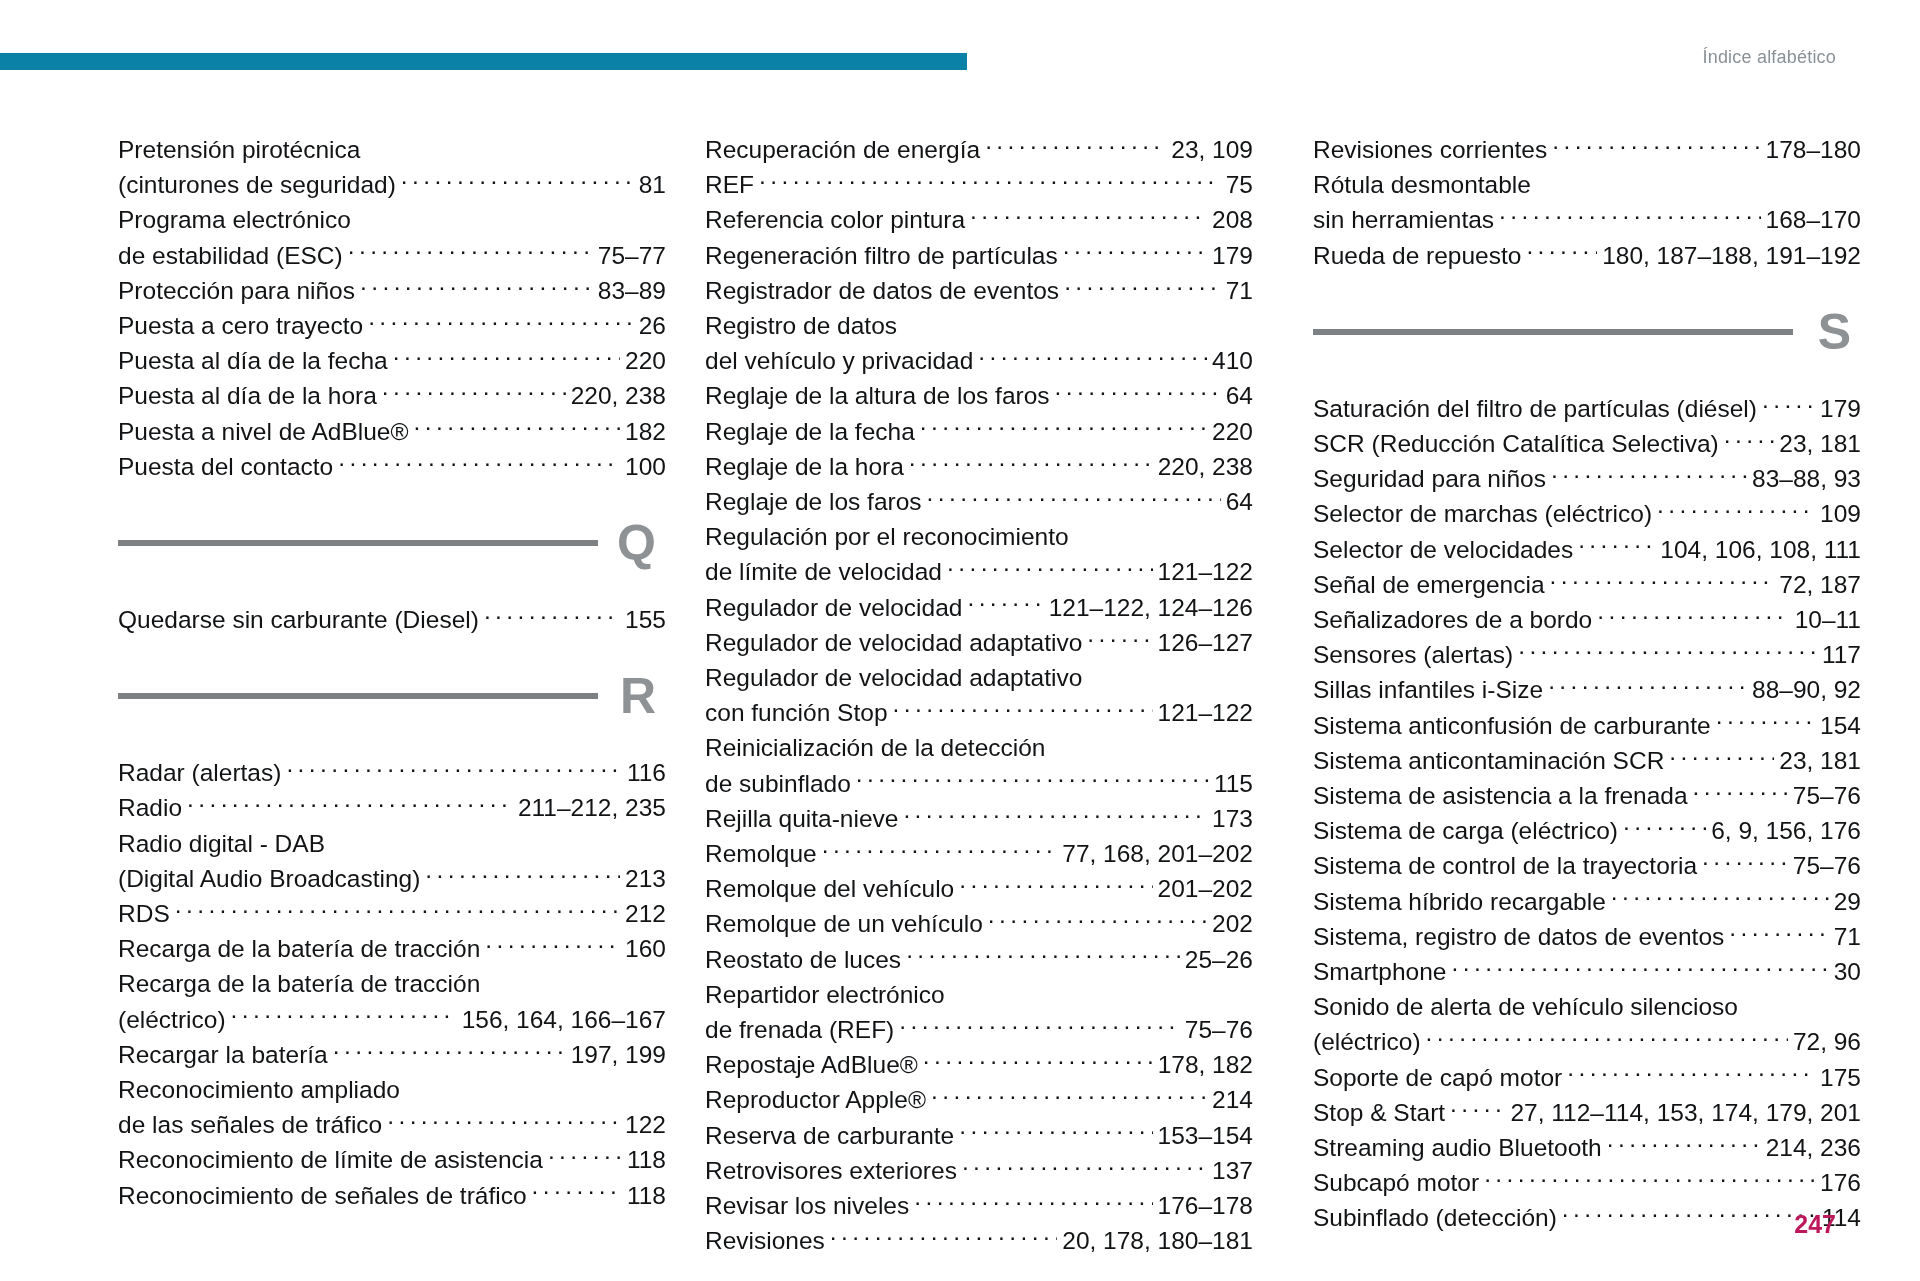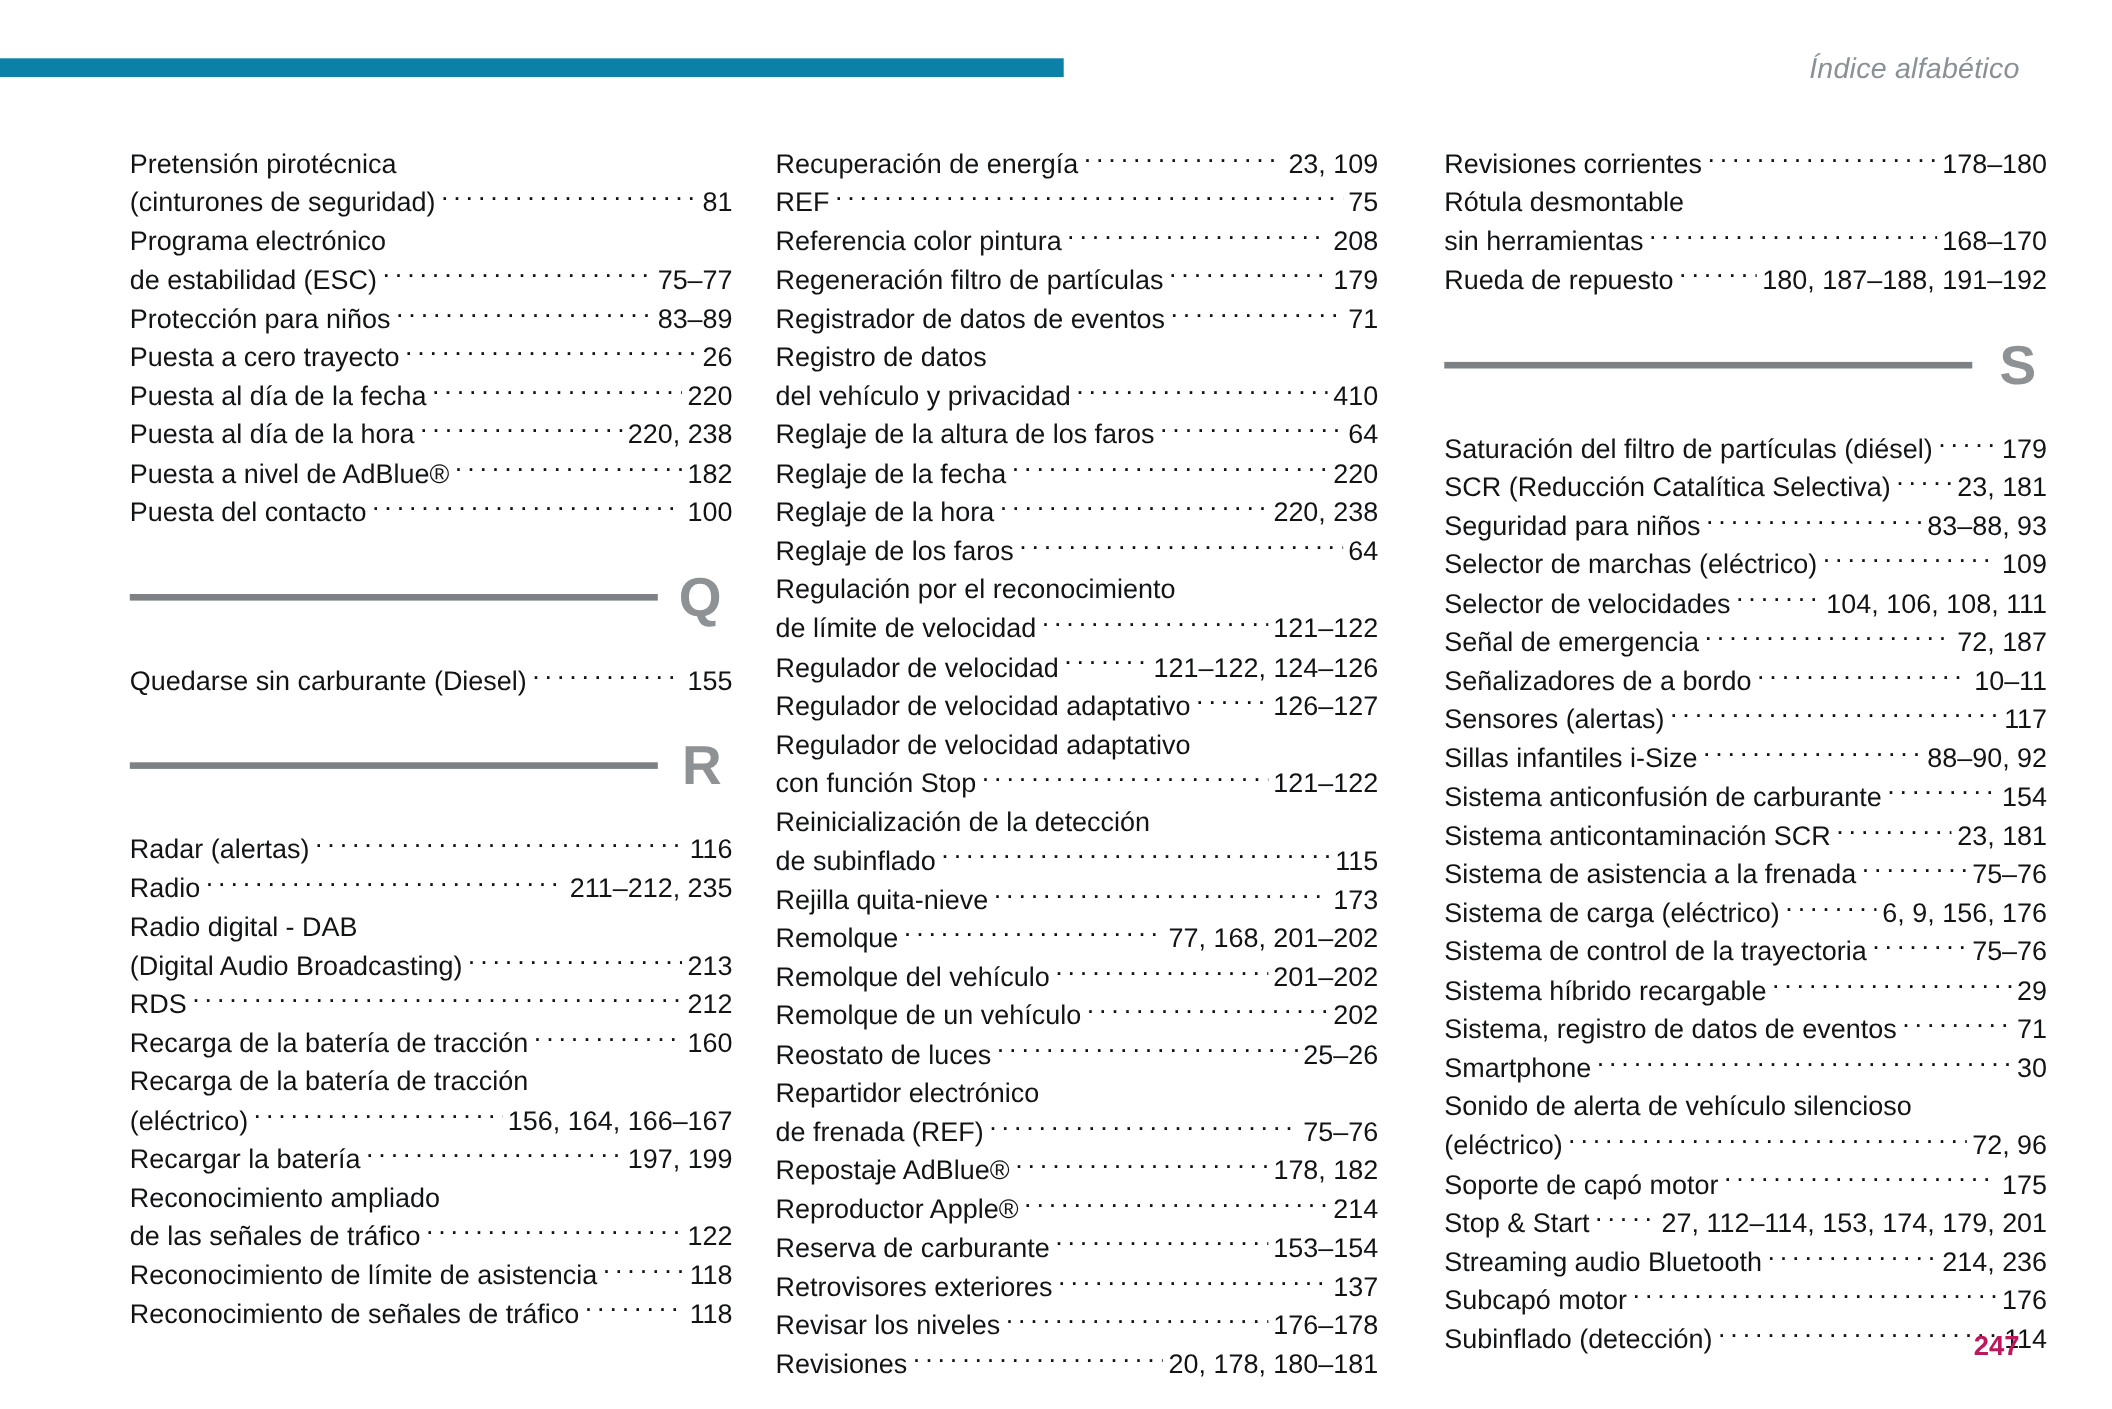--- a/index.html
+++ b/index.html
@@ -22,25 +22,24 @@
     left: 0;
     top: 53px;
     width: 967px;
     height: 17px;
     background: #0b81a8;
   }
   .header-title {
     position: absolute;
     right: 84px;
     top: 47px;
-    font-size: 26px;
+    font-size: 18px;
     color: #8a9196;
     letter-spacing: 0.2px;
     white-space: nowrap;
-    font-style: italic;
   }
 
   
   .columns {
     position: absolute;
     left: 0;
     top: 132px;
     width: 1920px;
     display: flex;
   }

